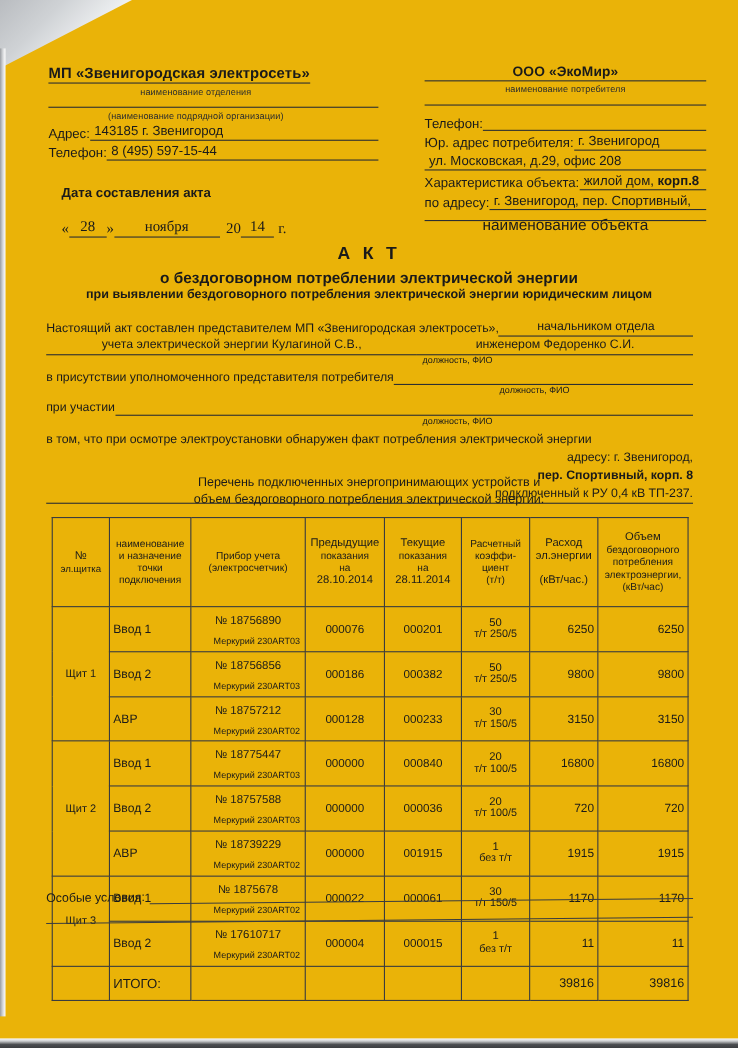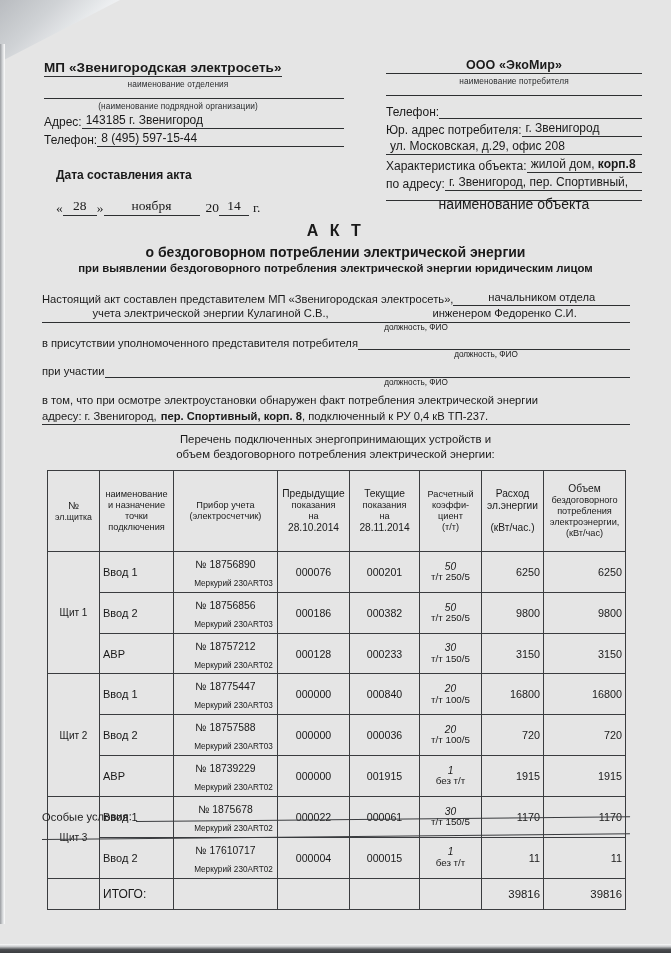--- a/index.html
+++ b/index.html
@@ -9,21 +9,21 @@
     background: #ffffff;
   }
   body {
     font-family: "Liberation Sans", sans-serif;
     color: #1a1a1a;
   }
   #page {
     position: relative;
     width: 671px;
     height: 953px;
-    background: #e5e5e5;
+    background: #eab308;
     overflow: hidden;
   }
   
   .scan-corner {
     position: absolute;
     top: 0;
     left: 0;
     width: 120px;
     height: 62px;
     background: linear-gradient(135deg, #b9bcc0 0%, #cfd2d5 32%, #eceef0 62%, #fdfdfd 86%);
@@ -214,21 +214,21 @@
     margin-bottom: 3px;
   }
   .cap-sm.at-mid { padding-left: 160px; }
   .cap-sm.at-right { padding-left: 300px; }
 
   .just-line {
     display: flex;
     justify-content: space-between;
     white-space: nowrap;
   }
-  .uline { border-bottom: 1px solid #2d2f31; }
+  .uline { border-bottom: 1px solid #2d2f31; flex-direction: column; }
 
   .para-just {
     font-size: 11.2px;
     line-height: 1.45;
   }
 
   
   .tbl-intro {
     position: absolute;
     top: 432px;
@@ -286,21 +286,21 @@
     text-align: center;
     font-size: 10.6px;
     font-family: "Liberation Sans", sans-serif;
   }
   td.c-coef {
     text-align: center;
     line-height: 1.12;
     font-size: 10.2px;
     padding: 3px 2px;
   }
-  .coef-a { display: block; font-style: italic; }
+  .coef-a { display: block; }
   .coef-b { display: block; font-size: 9.8px; }
   td.c-num {
     text-align: right;
     font-size: 10.8px;
     padding-right: 8px;
   }
   tr.total td {
     height: 26px;
   }
   td.c-total-label {

